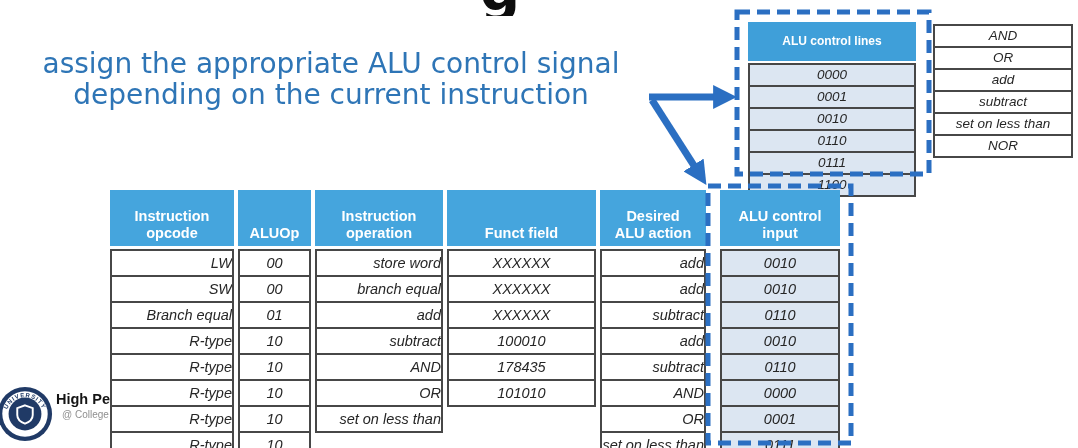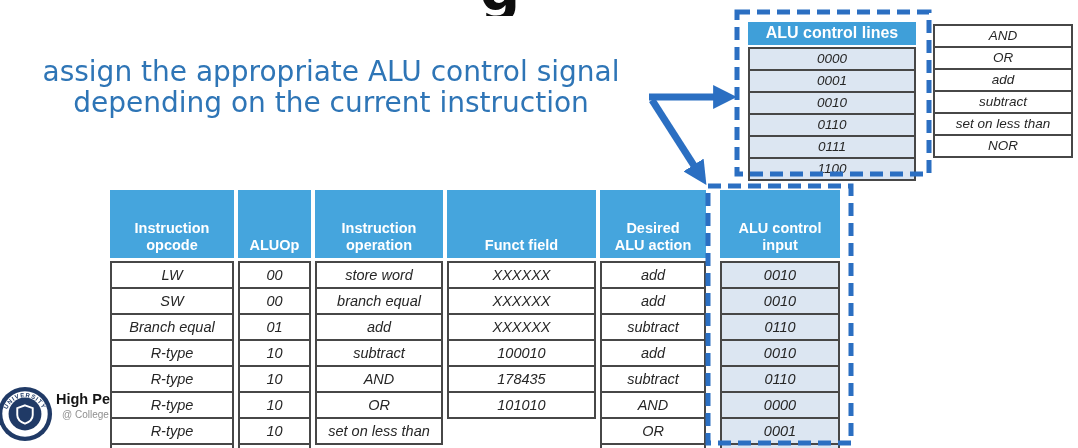--- a/index.html
+++ b/index.html
@@ -7,40 +7,40 @@
     position:relative;width:1078px;height:448px;background:#fff;overflow:hidden;
     font-family:"Liberation Sans",sans-serif;
   }
 
   
   .gclip{position:absolute;left:450px;top:0;width:100px;height:16px;overflow:hidden;z-index:1;}
   .gclip span{display:block;margin-top:-42px;font-size:56px;font-weight:700;color:#0d0d0d;
     font-family:"DejaVu Sans",sans-serif;text-align:center;}
 
   
-  .caption{position:absolute;left:0;top:56px;width:662px;text-align:center;
+  .caption{position:absolute;left:0;top:48px;width:662px;text-align:center;
     font-family:"DejaVu Sans",sans-serif;font-size:28px;line-height:31px;
     color:var(--caption-blue,#2e75b6);z-index:1;}
 
   
   .col,.scol{position:absolute;z-index:2;}
   .col{top:190px;}
   .scol{top:22px;}
-  .hdr{background:var(--header-blue-large,#45a5dd);height:68px;display:flex;align-items:flex-end;
+  .hdr{background:var(--header-blue-large,#45a5dd);height:56px;display:flex;align-items:flex-end;
     justify-content:center;text-align:center;color:#fff;font-weight:bold;font-size:14.5px;
     line-height:16.5px;white-space:pre-line;padding-bottom:5px;box-sizing:border-box;}
-  .scol .hdr{background:var(--header-blue-small,#3f9fd9);height:23px;align-items:center;
-    padding-bottom:0;font-size:16px;}
+  .scol .hdr{background:var(--header-blue-small,#3f9fd9);height:39px;align-items:center;
+    padding-bottom:0;font-size:12px;}
   .tbody{margin-top:3px;border:2px solid var(--border-dark,#474747);background:#fff;}
   .scol .tbody{margin-top:2px;}
   .cell{height:24px;line-height:24px;font-size:14.5px;color:var(--text-dark,#262626);
     overflow:hidden;white-space:nowrap;font-style:italic;}
   .cell + .cell{border-top:2px solid var(--border-dark,#474747);}
   .scell{height:20px;line-height:20px;font-size:13.5px;}
-  .al{text-align:center;}
+  .al{text-align:right;}
   .ac{text-align:center;}
   .lite{background:var(--cell-light-blue,#dce6f2);}
 
   
   .overlay{position:absolute;left:0;top:0;z-index:5;pointer-events:none;}
   .arrowline{stroke:var(--arrow-blue,#2b6fc2);stroke-width:7;fill:none;}
   .arrowfill{fill:var(--arrow-blue,#2b6fc2);}
   .dashrect{fill:none;stroke:var(--arrow-blue,#2b6fc2);stroke-width:5;stroke-dasharray:13 7;}
 
   

